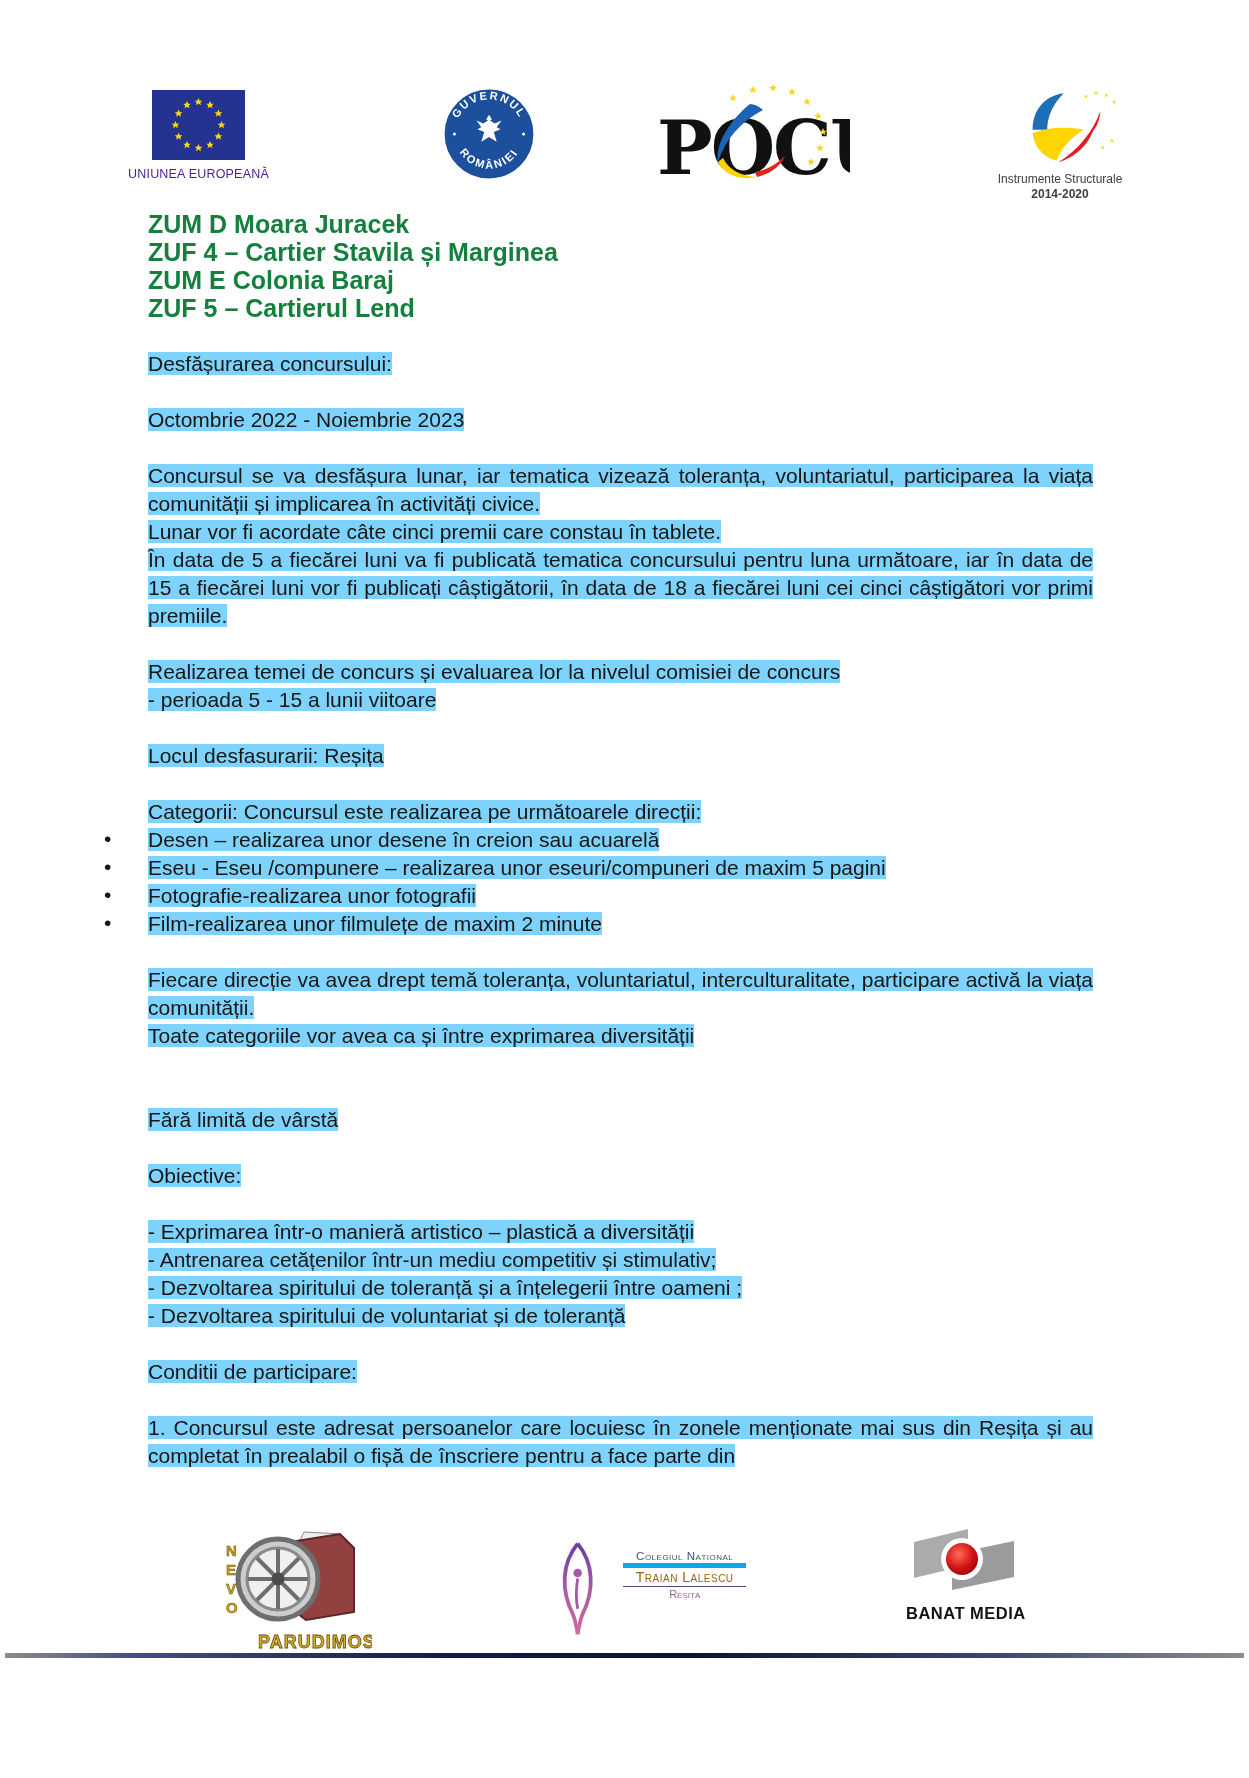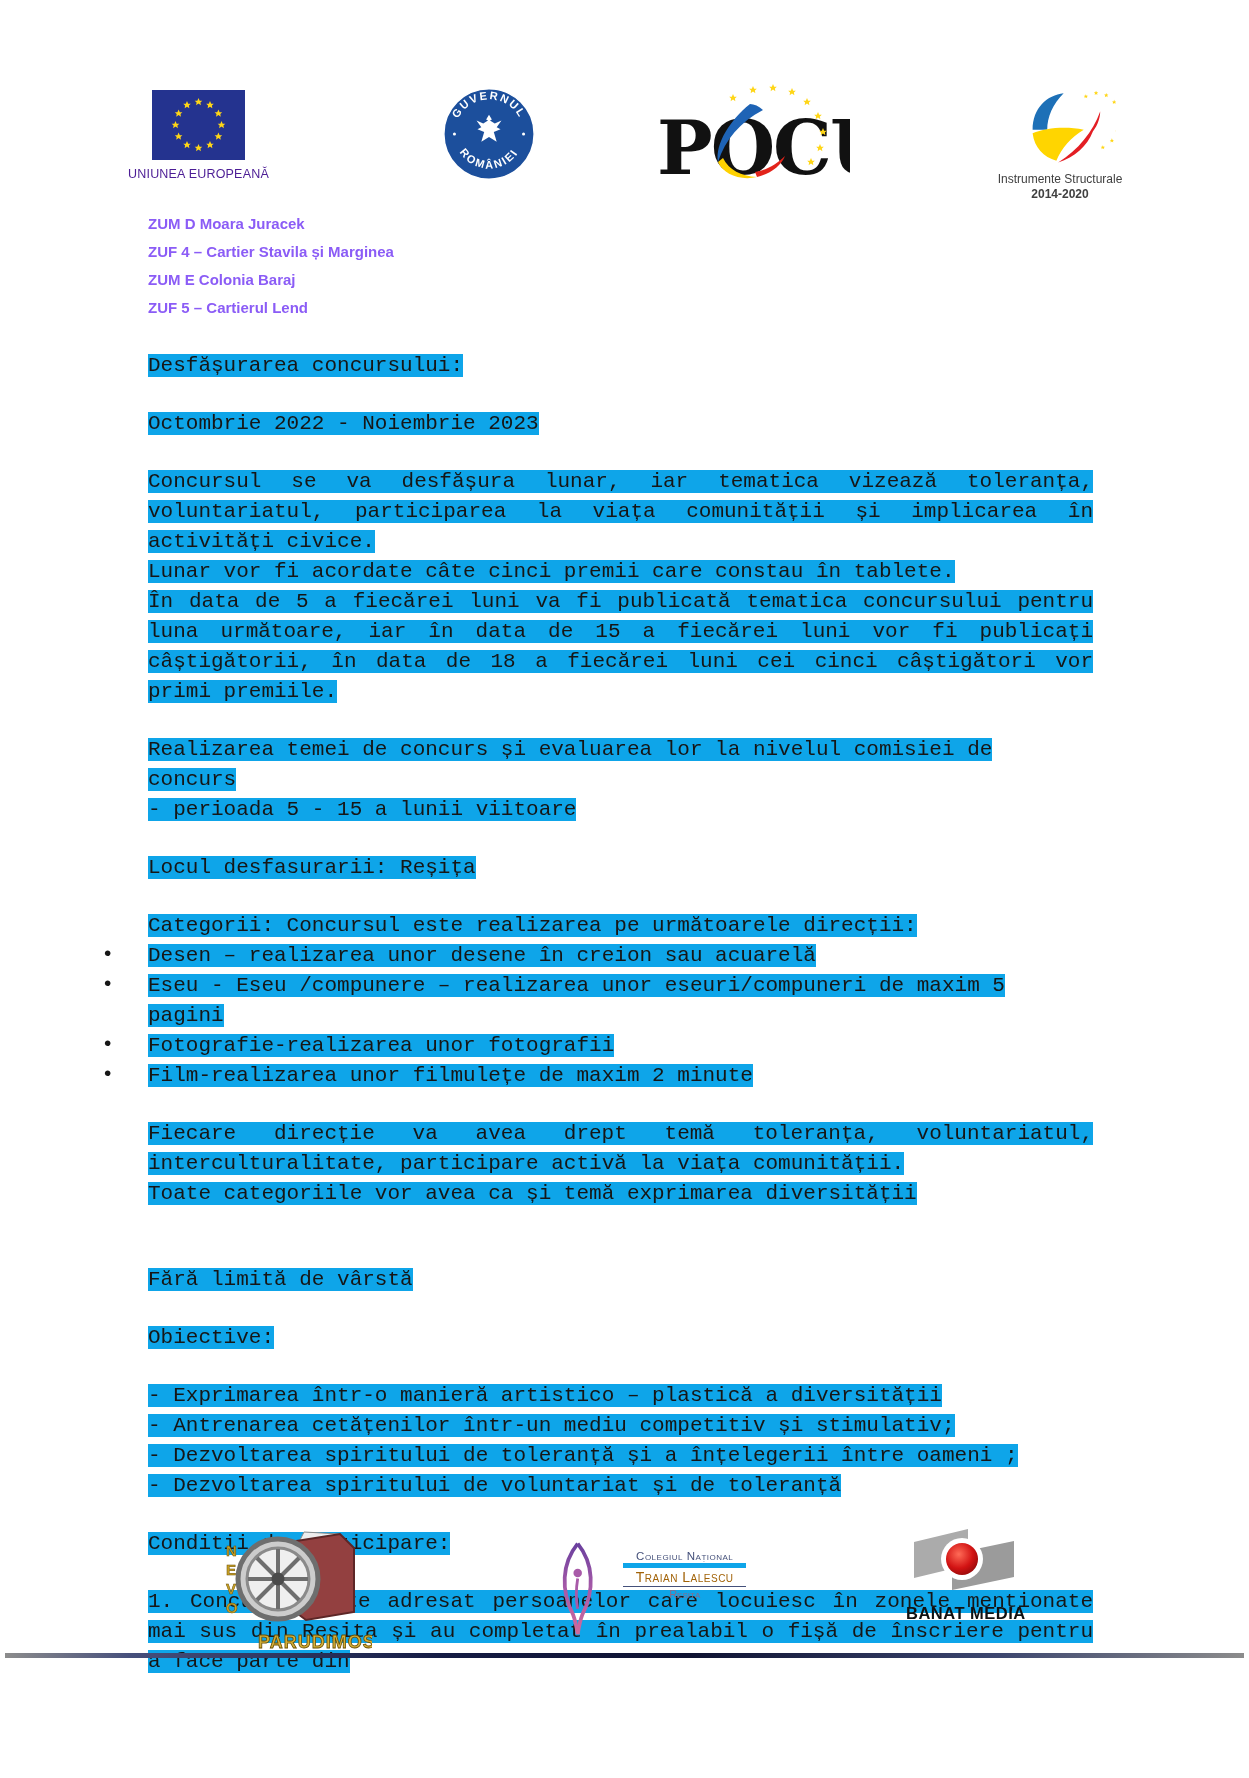--- a/index.html
+++ b/index.html
@@ -19,23 +19,23 @@
   .logo-is .caption { font-size:12px; color:#404040; line-height:15px; }
   .logo-is .caption b { display:block; }
 
   
   .doc-text {
     left:148px; top:210px; width:945px;
     font-size:21px; line-height:28px;
   }
   .doc-text p { margin:0; }
   .gap { height:28px; }
-  .hl { background:#0ea5e9;font-family:Liberation Mono, monospace; }
+  .hl { background:#7dd3fc; }
   .just { text-align:justify; }
-  .hdr { color:#8b5cf6; font-weight:bold; font-size:15px; }
+  .hdr { color:#15803d; font-weight:bold; font-size:25px; }
   ul.blist { margin:0; padding:0; list-style:none; }
   ul.blist li { position:relative; }
   ul.blist li::before { content:"\2022"; position:absolute; left:-44px; top:-1px; color:#161616; }
 
   
   .logo-parudimos { left:220px; top:1524px; width:152px; height:140px; }
   .logo-lalescu { left:556px; top:1538px; width:190px; height:105px; display:flex; align-items:flex-start; }
   .lal-text { margin-left:24px; margin-top:12px; text-align:center; width:130px; }
   .lal-l1 { font-variant:small-caps; font-size:11.5px; color:#44507a; letter-spacing:0.5px; white-space:nowrap; }
   .lal-l2 { font-variant:small-caps; font-size:14px; color:#a16207; border-top:5px solid #0ea5e9; border-bottom:1px solid #44507a; padding:1px 2px; margin-top:1px; white-space:nowrap; letter-spacing:0.5px; }
@@ -166,21 +166,21 @@
 
   <ul class="blist">
     <li><span class="hl">Desen – realizarea unor desene în creion sau acuarelă</span></li>
     <li><span class="hl">Eseu - Eseu  /compunere – realizarea unor eseuri/compuneri de maxim 5 pagini</span></li>
     <li><span class="hl">Fotografie-realizarea unor fotografii</span></li>
     <li><span class="hl">Film-realizarea unor filmulețe de maxim 2 minute</span></li>
   </ul>
 
   <div class="gap"></div>
   <p class="just"><span class="hl">Fiecare direcție va avea drept temă toleranța, voluntariatul, interculturalitate, participare activă la viața comunității.</span></p>
-  <p><span class="hl">Toate categoriile vor avea ca și temă exprimarea diversității</span></p>
+  <p><span class="hl">Toate categoriile vor avea ca și între exprimarea diversității</span></p>
 
   <div class="gap"></div>
 
   <div class="gap"></div>
   <p><span class="hl">Fără limită de vârstă</span></p>
 
   <div class="gap"></div>
   <p><span class="hl">Obiective:</span></p>
 
   <div class="gap"></div>

